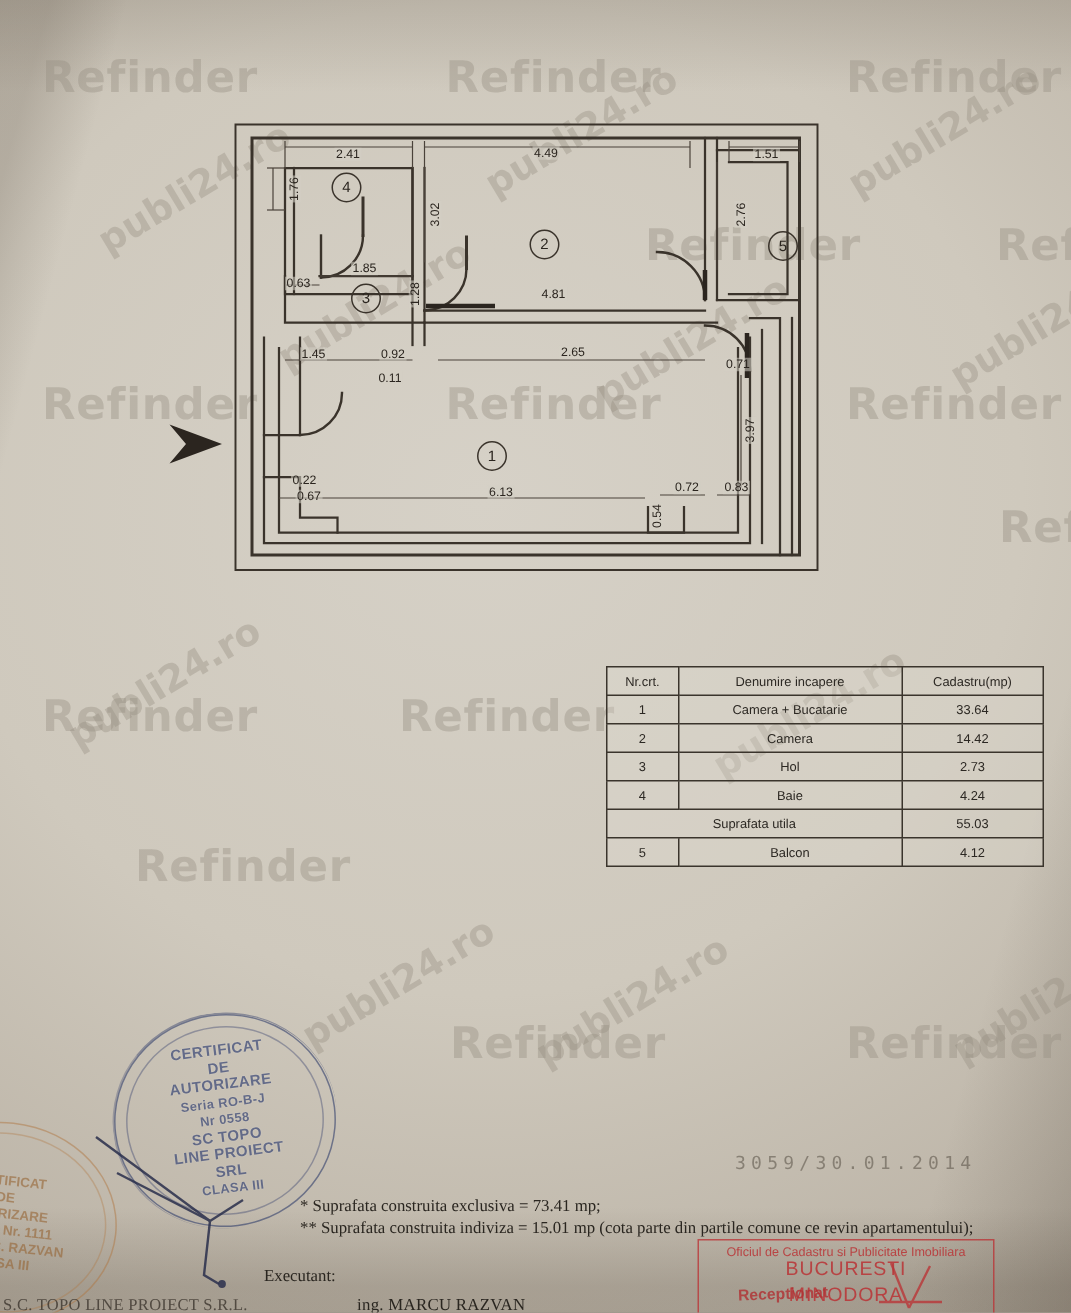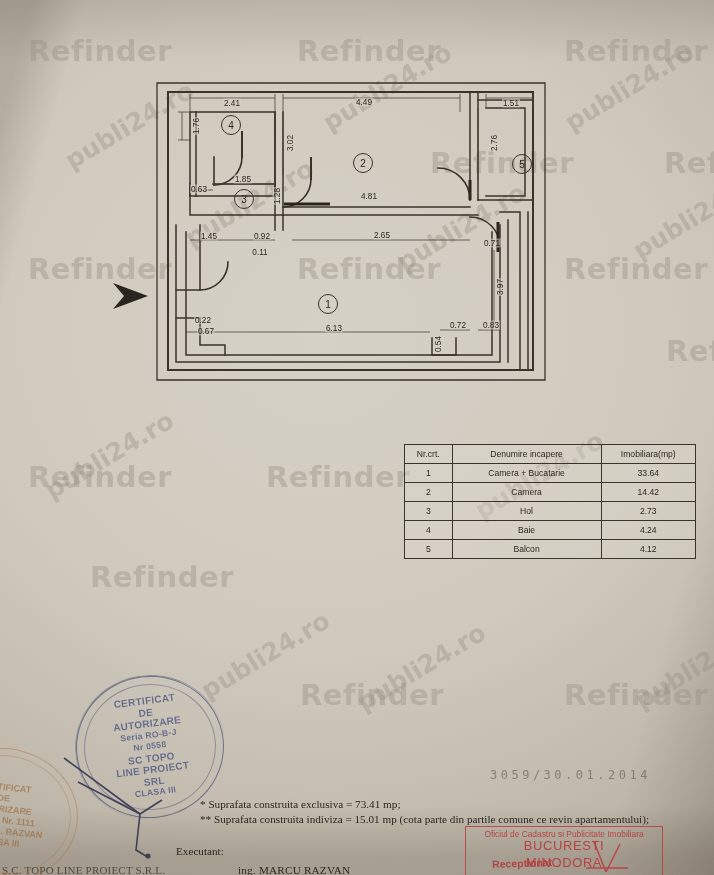--- a/index.html
+++ b/index.html
@@ -281,21 +281,21 @@
     <div style="position: absolute; left: 458px; top: 325px; font-family: &quot;Liberation Sans&quot;, sans-serif; font-size: 8.2px; color: rgb(43, 37, 31); transform: translate(-50%, -50%) rotate(0deg); white-space: nowrap; background: rgba(212, 207, 197, 0.55); padding: 0px 1px;">0.72</div>
     <div style="position: absolute; left: 491px; top: 325px; font-family: &quot;Liberation Sans&quot;, sans-serif; font-size: 8.2px; color: rgb(43, 37, 31); transform: translate(-50%, -50%) rotate(0deg); white-space: nowrap; background: rgba(212, 207, 197, 0.55); padding: 0px 1px;">0.83</div>
     <div style="position: absolute; left: 438px; top: 344px; font-family: &quot;Liberation Sans&quot;, sans-serif; font-size: 8.2px; color: rgb(43, 37, 31); transform: translate(-50%, -50%) rotate(-90deg); white-space: nowrap; background: rgba(212, 207, 197, 0.55); padding: 0px 1px;">0.54</div>
   </div>
 
 <table id="tbl">
   <thead>
     <tr>
       <th class="c0">Nr.crt.</th>
       <th class="c1">Denumire incapere</th>
-      <th class="c2">Imobiliara(mp)</th>
+      <th class="c2">Cadastru(mp)</th>
     </tr>
   </thead>
   <tbody id="tbody">
       <tr>
         <td class="c0">1</td>
         <td class="c1">Camera + Bucatarie</td>
         <td class="c2">33.64</td>
       </tr>
       <tr>
         <td class="c0">2</td>
@@ -304,20 +304,24 @@
       </tr>
       <tr>
         <td class="c0">3</td>
         <td class="c1">Hol</td>
         <td class="c2">2.73</td>
       </tr>
       <tr>
         <td class="c0">4</td>
         <td class="c1">Baie</td>
         <td class="c2">4.24</td>
+      </tr>
+      <tr>
+        <td class="c0" colspan="2">Suprafata utila</td>
+        <td class="c2">55.03</td>
       </tr>
       <tr>
         <td class="c0">5</td>
         <td class="c1">Balcon</td>
         <td class="c2">4.12</td>
       </tr>
     </tbody>
 </table>
 
 <div class="stamp-tan">

